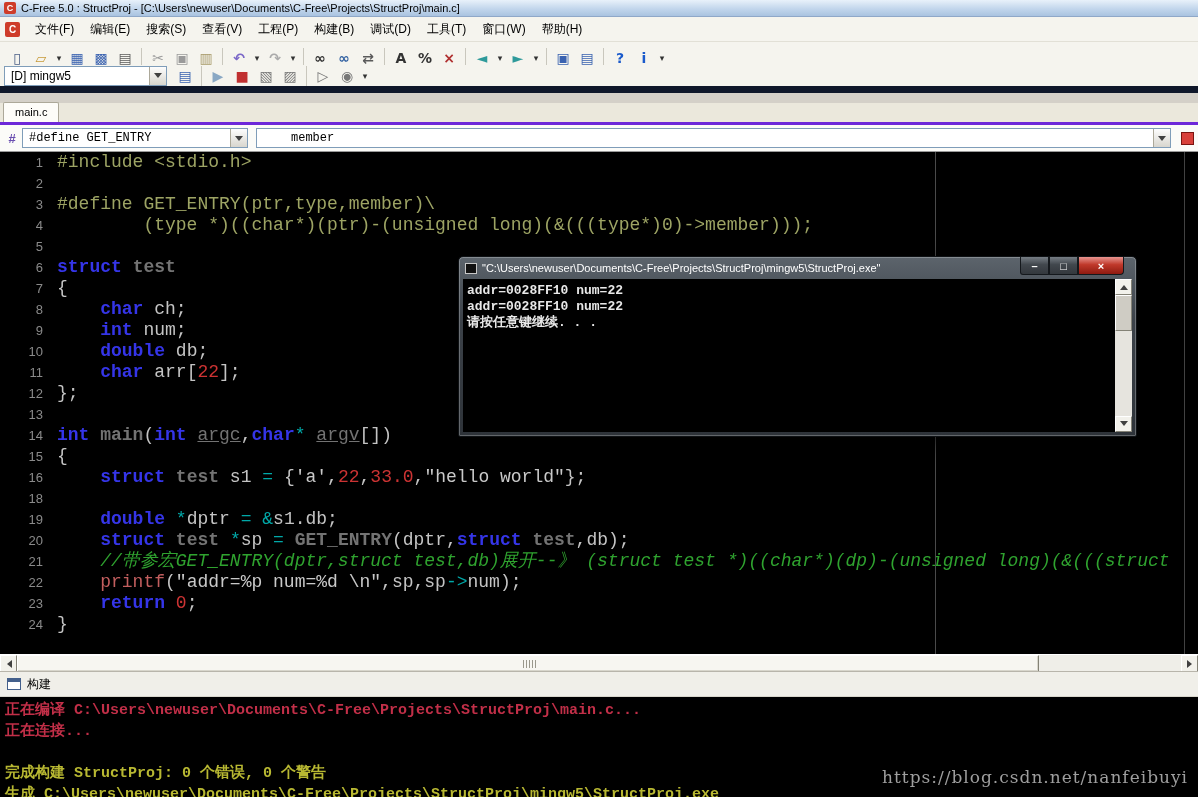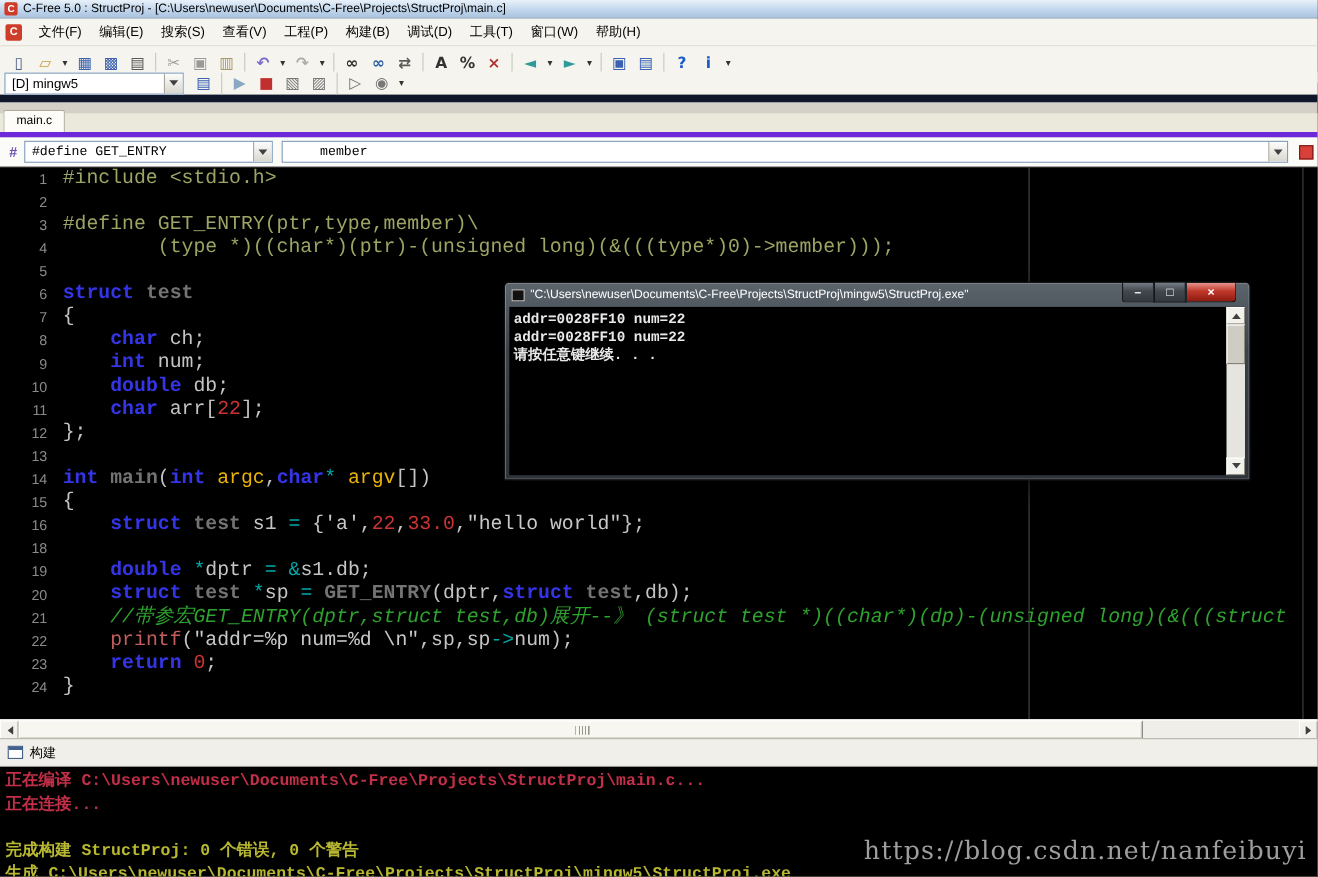--- a/index.html
+++ b/index.html
@@ -26,21 +26,21 @@
   .tb-sep{width:1px;height:20px;background:#C9C7BD;margin:0 4px;display:inline-block}
   .t2-icons{display:flex;align-items:center}
 
   
   .combo{height:20px;background:#fff;border:1px solid #7F9DB9;display:flex;align-items:center;font-size:12px;position:relative;padding-left:6px;padding-right:20px;white-space:nowrap;overflow:hidden;cursor:default}
   .combo-arrow{position:absolute;right:0;top:0;width:17px;height:100%;background:linear-gradient(#FDFDFD,#D8D6CE);border-left:1px solid #ACA899;display:flex;align-items:center;justify-content:center}
   .combo-arrow::after{content:"";border:4px solid transparent;border-top:5px solid #404040;margin-top:4px}
   .cfg-combo{width:163px;margin:0 6px 0 2px;font-family:"Liberation Sans",sans-serif}
 
   
-  .tabbar{position:absolute;left:0;top:103px;width:100%;height:22px;background:#EBE8DC;display:flex;align-items:flex-end;padding-left:3px;border-bottom:5px solid #6d28d9}
+  .tabbar{position:absolute;left:0;top:103px;width:100%;height:22px;background:#EBE8DC;display:flex;align-items:flex-end;padding-left:3px;border-bottom:3px solid #6d28d9}
   .tab{height:20px;background:#FDFCF8;border:1px solid #ACA899;border-bottom:none;border-radius:2px 2px 0 0;padding:3px 11px 2px;font-size:11px;color:#000;cursor:default}
 
   
   .navbar{position:absolute;left:0;top:125px;width:100%;height:27px;background:#FBFBF8;border-bottom:1px solid #9A9A9A;display:flex;align-items:center;padding:0 4px}
   .sym-icon{width:16px;text-align:center;color:#6A4FB0;font-weight:bold;font-size:13px;margin-right:2px}
   .combo-sym{width:226px;margin-right:8px;font-family:"Liberation Mono","DejaVu Sans Mono",monospace;font-size:12px}
   .combo-mem{flex:1;margin-right:10px;font-family:"Liberation Mono","DejaVu Sans Mono",monospace;font-size:12px;padding-left:34px}
   .red-btn{width:13px;height:13px;background:#D8403A;border:1px solid #7A1410;flex:0 0 13px}
 
   
@@ -52,39 +52,39 @@
   .lc{line-height:21px;white-space:pre;padding-left:7px}
   .tk-pre{color:#9DA464}
   .tk-kw{color:#3535E8;font-weight:bold}
   .tk-type{color:#737373;font-weight:bold}
   .tk-pl{color:#C4C4C4}
   .tk-num{color:#CC3333}
   .tk-str{color:#C9C9C9}
   .tk-fn{color:#C25E5E}
   .tk-com{color:#2FA32F;font-style:italic}
   .tk-op{color:#00A8A8}
-  .tk-arg{color:#eab308;}
+  .tk-arg{color:#737373;text-decoration:underline}
 
   
   .hscroll{position:absolute;left:0;top:654px;width:1198px;height:17px;background:#EFEEE8;border-top:1px solid #FFF}
   .hs-btn{position:absolute;top:0;width:17px;height:17px;background:#F2F1EB;border:1px solid #FFF;border-right-color:#848276;border-bottom-color:#848276;display:flex;align-items:center;justify-content:center}
   .hs-left{left:0}.hs-right{right:0}
   .hs-left::after{content:"";border:4px solid transparent;border-right:5px solid #404040;margin-left:-3px}
   .hs-right::after{content:"";border:4px solid transparent;border-left:5px solid #404040;margin-right:-3px}
   .hs-thumb{position:absolute;left:17px;top:0;width:1022px;height:17px;background:#F7F6F1;border:1px solid #FFF;border-right-color:#848276;border-bottom-color:#848276;box-shadow:inset -1px -1px 0 #D8D6CC}
   .hs-grip{position:absolute;left:505px;top:4px;width:13px;height:8px;background:repeating-linear-gradient(90deg,#9A988C 0 1px,transparent 1px 3px)}
 
   
   .build-header{position:absolute;left:0;top:671px;width:100%;height:26px;background:#F0EFE9;border-top:1px solid #B8B5AB;border-bottom:1px solid #D8D6CC;display:flex;align-items:center;padding-left:7px;font-size:12px;color:#000}
   .bh-icon{width:14px;height:12px;border:1px solid #44608C;background:linear-gradient(#44608C 0 3px,#FFF 3px);margin-right:6px}
   .build-output{position:absolute;left:0;top:697px;width:100%;height:100px;background:#000;overflow:hidden;padding:3px 0 0 5px;font-family:"Liberation Mono","DejaVu Sans Mono",monospace;font-size:15px;font-weight:bold}
   .bo-line{height:21px;line-height:21px;white-space:pre}
   .bo-red{color:#C22F48}
   .bo-yellow{color:#B8B832}
-  .watermark{position:absolute;right:10px;bottom:10px;color:#9E9E9E;font-size:23px;font-weight:normal;font-family:"DejaVu Serif",serif;letter-spacing:1px}
+  .watermark{position:absolute;right:10px;bottom:10px;color:#9E9E9E;font-size:17px;font-weight:normal;font-family:"DejaVu Serif",serif;letter-spacing:1px}
 
   
   .console-window{position:absolute;left:458px;top:256px;width:679px;height:181px;background:linear-gradient(#5C646C,#3C4249 35%,#2E3339);border:1px solid #0E1114;border-radius:5px 5px 2px 2px;box-shadow:0 6px 22px rgba(0,0,0,.65),inset 0 0 0 1px rgba(255,255,255,.25)}
   .console-titlebar{height:22px;display:flex;align-items:center;padding:0 0 0 6px;color:#FFF;font-size:11px;white-space:nowrap}
   .console-icon{width:12px;height:11px;flex:0 0 12px;background:#111;border:1px solid #C8C8C8;margin-right:5px}
   .console-title{flex:1;overflow:hidden;text-overflow:ellipsis}
   .cap-btns{display:flex;align-items:flex-start;height:100%;margin-right:12px}
   .cap-btn{width:29px;height:18px;display:flex;align-items:center;justify-content:center;font-size:11px;font-weight:bold;color:#FFF;background:linear-gradient(#767D84,#41474D 45%,#33383D);border:1px solid #14181C;border-top:none;cursor:default}
   .cap-btn.min{border-radius:0 0 0 3px}
   .cap-btn.close{width:46px;background:linear-gradient(#E89590,#C0392B 45%,#8E1A10);border-radius:0 0 4px 0}

